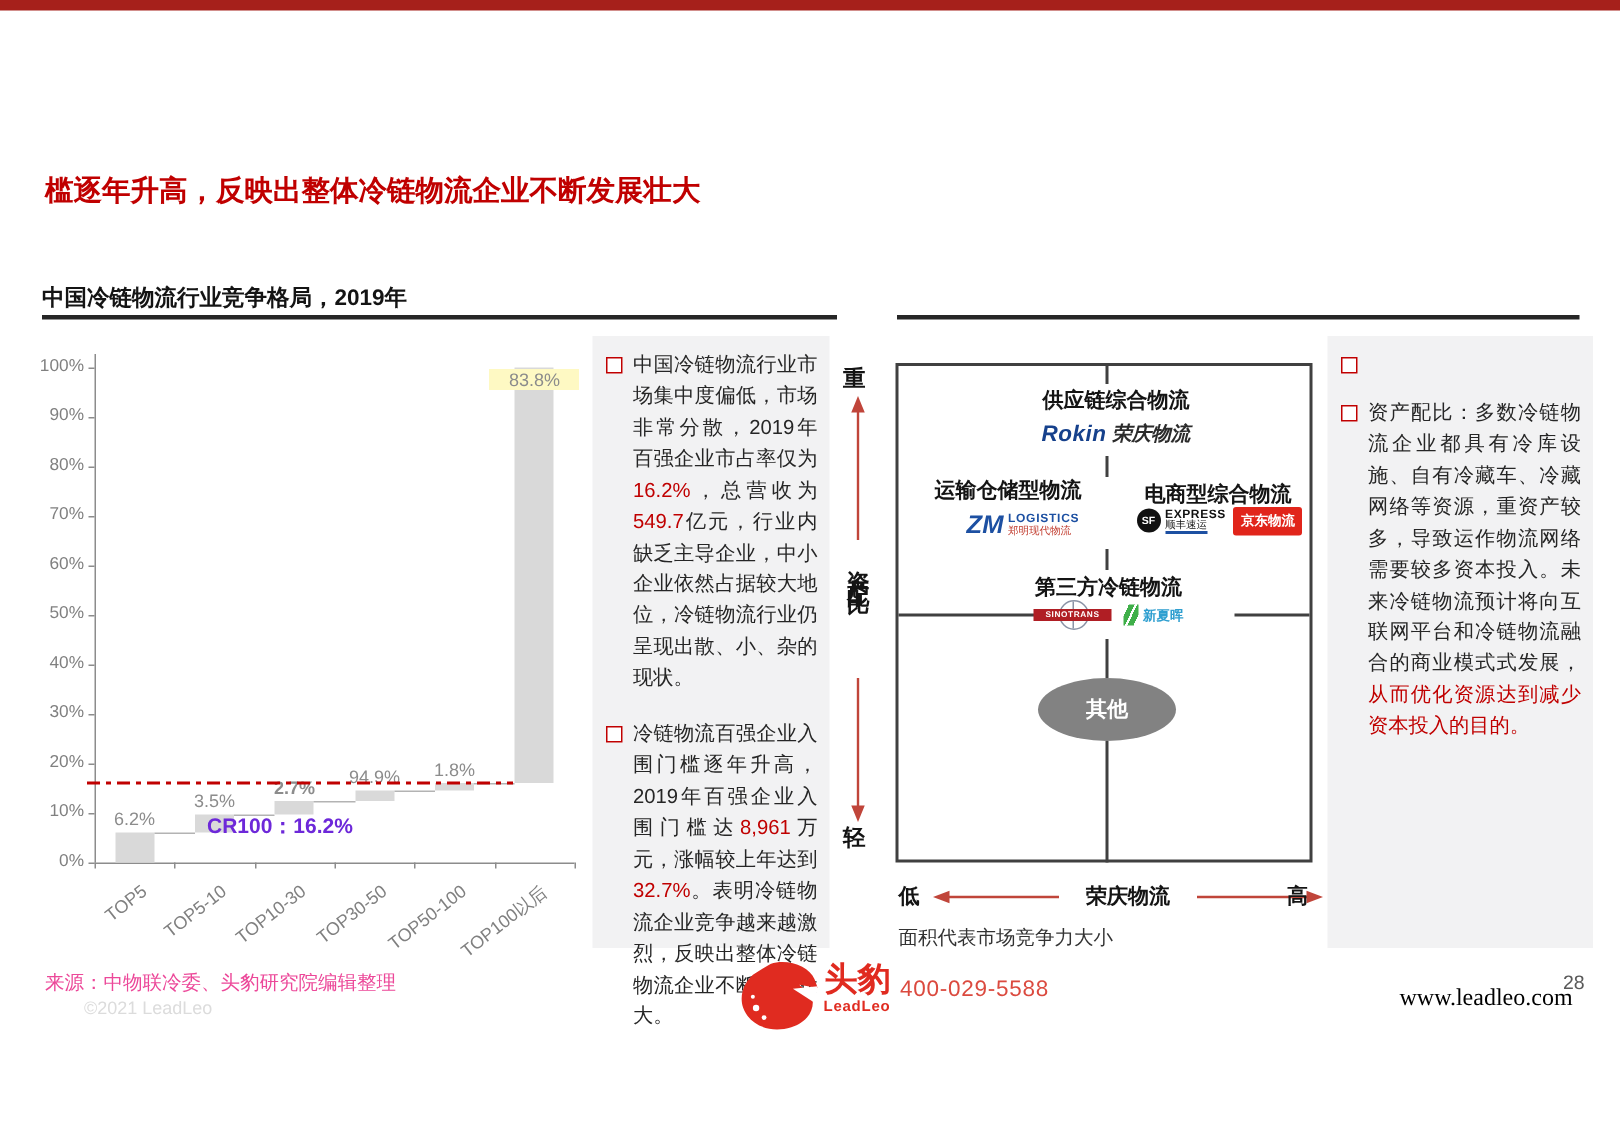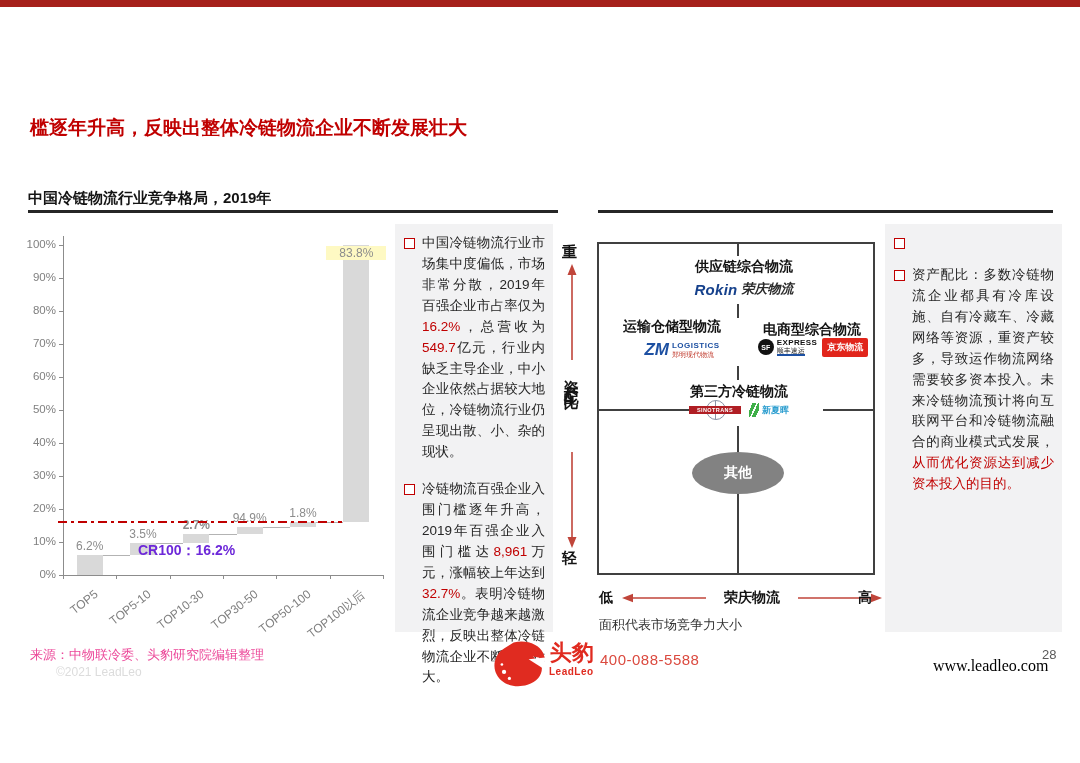--- a/index.html
+++ b/index.html
@@ -249,16 +249,16 @@
     <path d="M22,14 L40,3 C62,-4 88,6 95,22 L99,33 L76,29 L92,44 C96,60 86,76 66,82 C40,90 14,80 6,58 C0,42 8,22 22,14 Z" fill="#E02B20"></path>
     <path d="M99,31 L68,34 L96,52 Z" fill="#ffffff"></path>
     <circle cx="22" cy="58" r="4" fill="#ffffff"></circle>
     <circle cx="32" cy="70" r="3" fill="#ffffff"></circle>
     <circle cx="18" cy="44" r="2.5" fill="#ffffff"></circle>
   </svg>
   <div class="brand">
     <span class="brand-cn">头豹</span>
     <span class="brand-en">LeadLeo</span>
   </div>
-  <div class="phone">400-088-5588</div>
+  <div class="phone">400-029-5588</div>
   <div class="website">www.leadleo.com</div>
   <div class="page-num">28</div>
 </div>
 
 </body></html>

